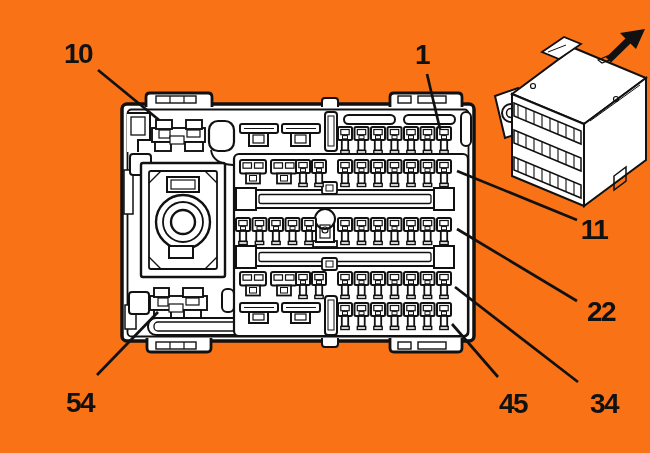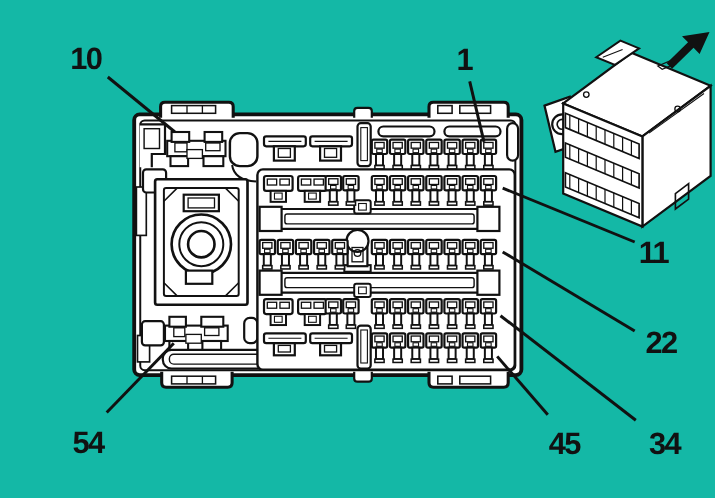--- a/index.html
+++ b/index.html
@@ -1,16 +1,16 @@
 <!DOCTYPE html>
 <html><head>
 <meta charset="utf-8">
 <style>
   html,body{margin:0;padding:0;background:#fff;}
-  #stage{position:relative;width:650px;height:453px;background:#14b8a6;overflow:hidden;
+  #stage{position:relative;width:650px;height:453px;background:#f97316;overflow:hidden;
          font-family:"Liberation Sans",sans-serif;}
   svg{position:absolute;left:0;top:0;}
   .callout{font:bold 28px "Liberation Sans",sans-serif;fill:#111;letter-spacing:-1.5px;}
   .ln{stroke:#111;fill:none;}
   .wf{fill:#fff;stroke:#111;}
   .nf{fill:none;stroke:#111;}
 </style>
 </head>
 <body>
 

